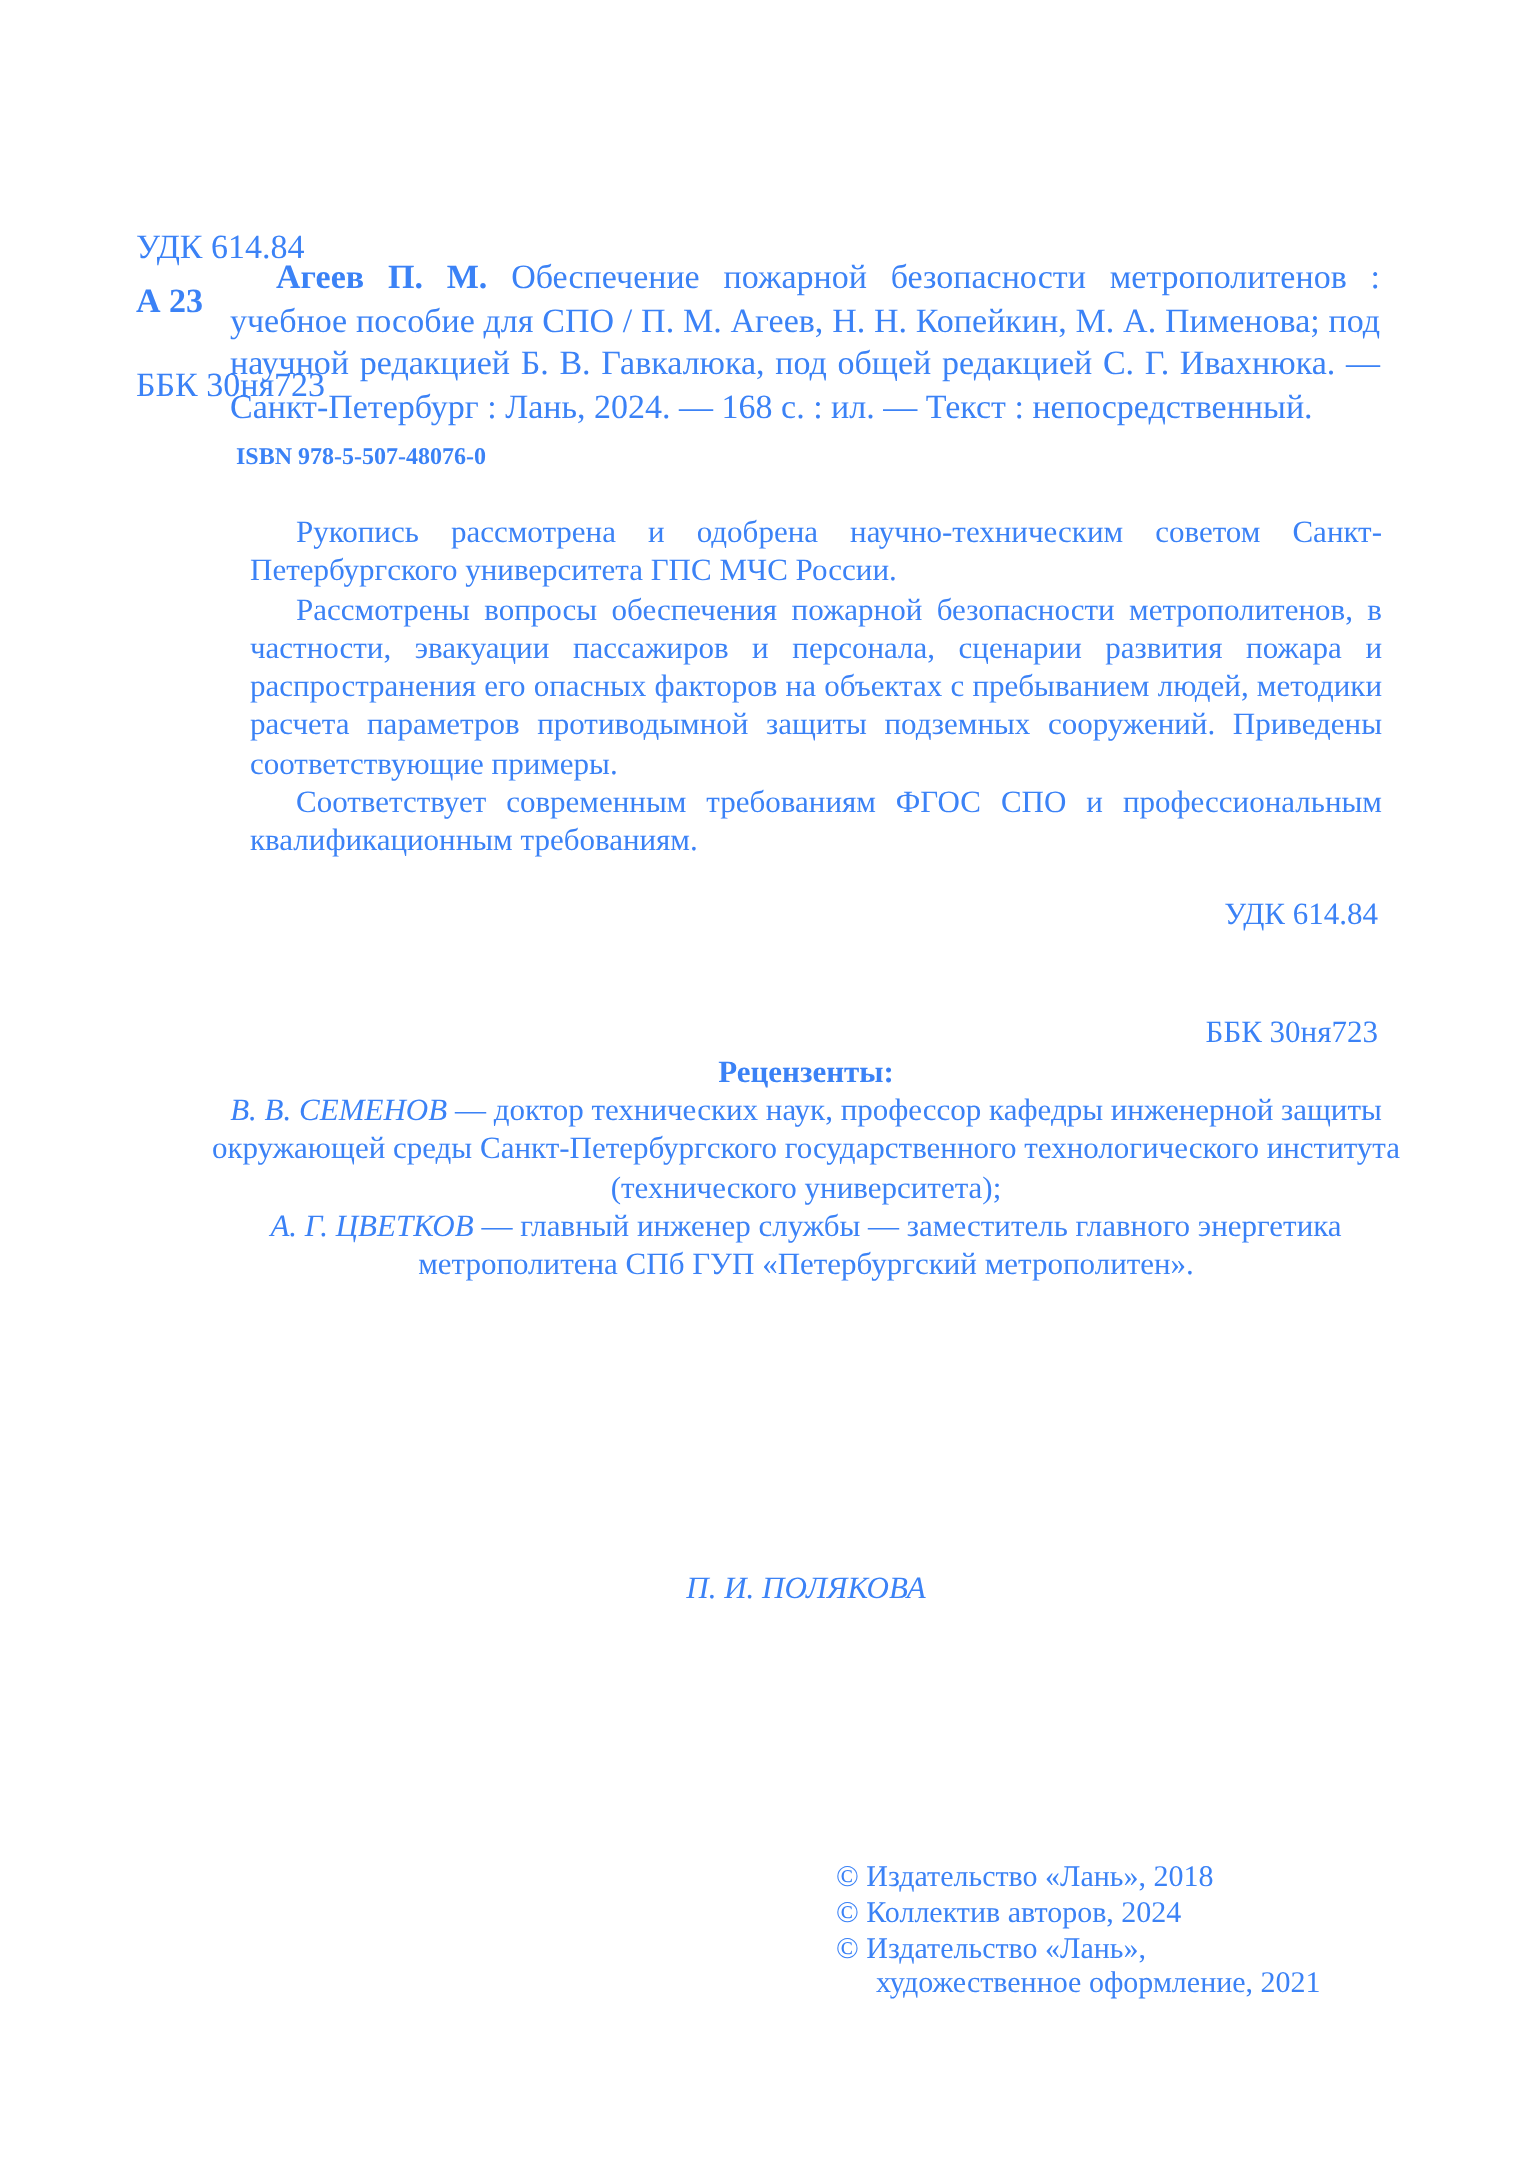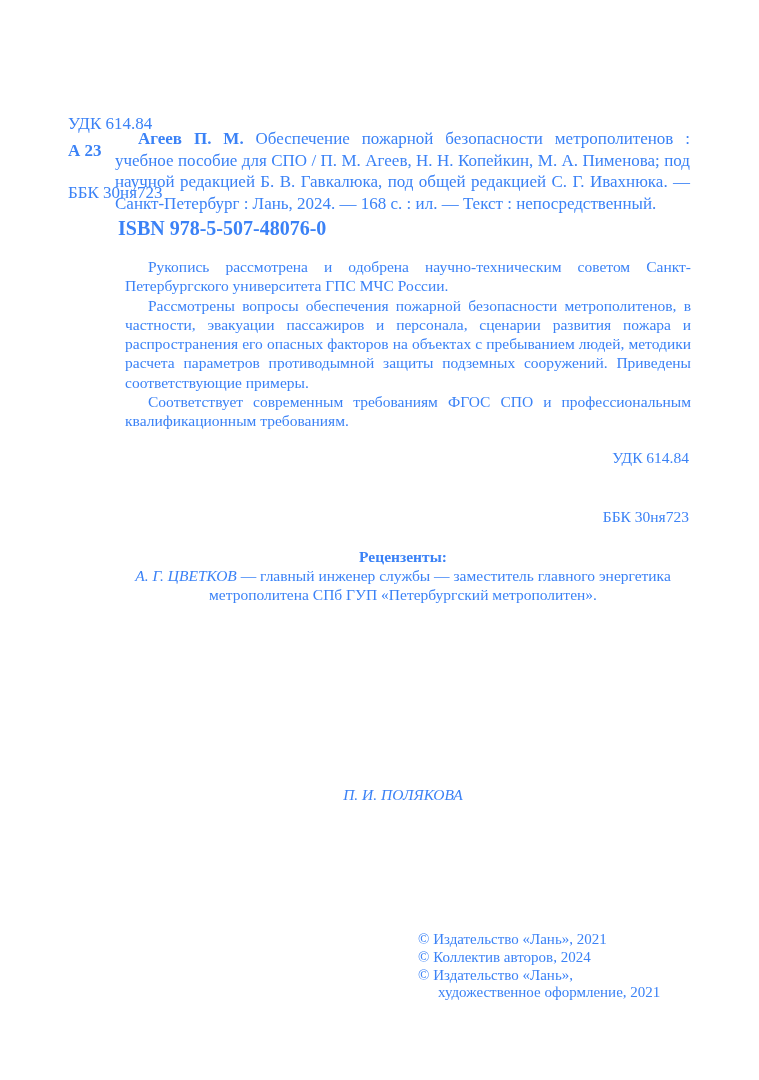--- a/index.html
+++ b/index.html
@@ -50,21 +50,21 @@
     text-indent: 23px;
     font-size: 17px;
     line-height: 21.6px;
   }
 
   .isbn {
     position: absolute;
     left: 118px;
     top: 218px;
     font-weight: bold;
-    font-size: 20px;
+    font-size: 12px;
     line-height: 21px;
   }
 
   
   .annotation {
     position: absolute;
     left: 125px;
     top: 257px;
     width: 566px;
     font-size: 15.5px;
@@ -92,21 +92,20 @@
     position: absolute;
     left: 103px;
     top: 527px;
     width: 600px;
     text-align: center;
     font-size: 15.5px;
     line-height: 19.2px;
   }
   .reviewers .rev-heading {
     font-weight: bold;
-    margin-top: 20px;
   }
   .reviewers p {
     margin: 0;
   }
 
   
   .cover {
     position: absolute;
     left: 103px;
     top: 786px;
@@ -159,26 +158,27 @@
     <p>Соответствует современным требованиям ФГОС СПО и профессиональным квалификационным требованиям.</p>
   </div>
 
   <div class="codes-right">
     <div>УДК 614.84</div>
     <div>ББК 30ня723</div>
   </div>
 
   <div class="reviewers">
     <div class="rev-heading">Рецензенты:</div>
+    <p><i>В. В. СЕМЕНОВ</i><span> — доктор технических наук, профессор кафедры инженерной защиты окружающей среды Санкт-Петербургского государственного технологического института (технического университета);</span></p>
     <p><i>А. Г. ЦВЕТКОВ</i><span> — главный инженер службы — заместитель главного энергетика метрополитена СПб ГУП «Петербургский метрополитен».</span></p>
   </div>
 
   <div class="cover">
     <div class="cover-name">П. И. ПОЛЯКОВА</div>
   </div>
 
   <div class="copyright">
-    <div class="c-line">© Издательство «Лань», 2021</div>
+    <div class="c-line">© Издательство «Лань», 2018</div>
     <div class="c-line">© Коллектив авторов, 2024</div>
     <div class="c-line">© Издательство «Лань», художественное оформление, 2021</div>
   </div>
 
 </div>
 
 </body></html>

